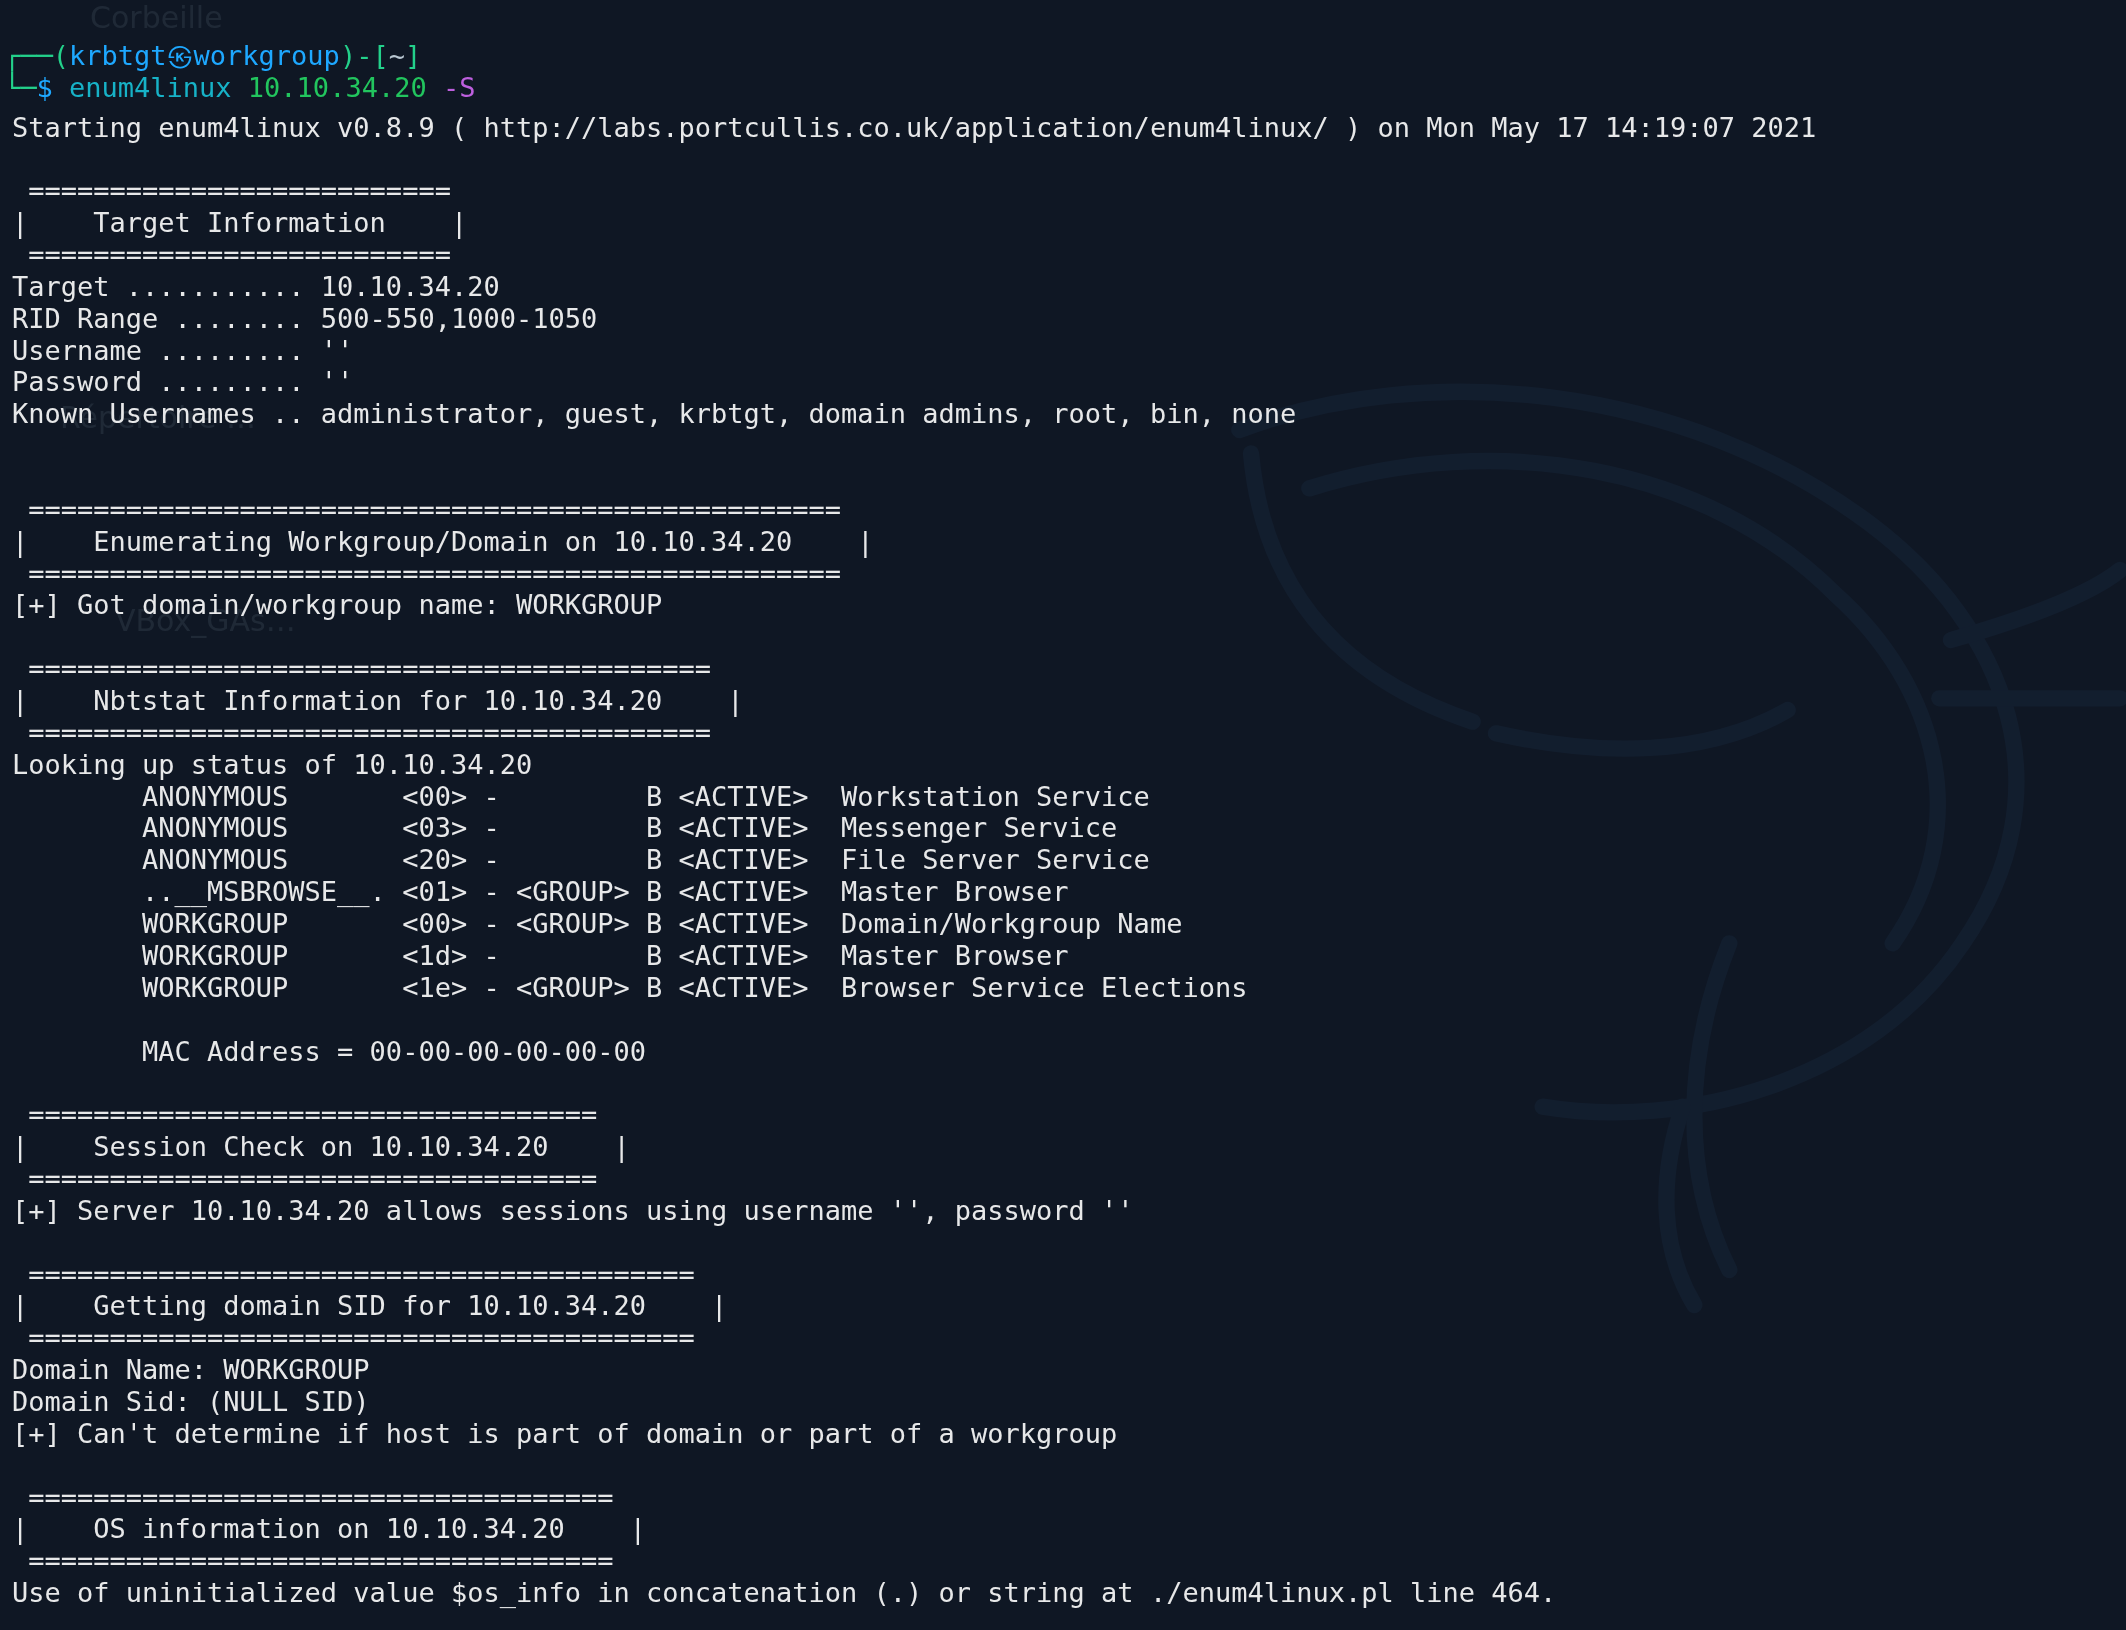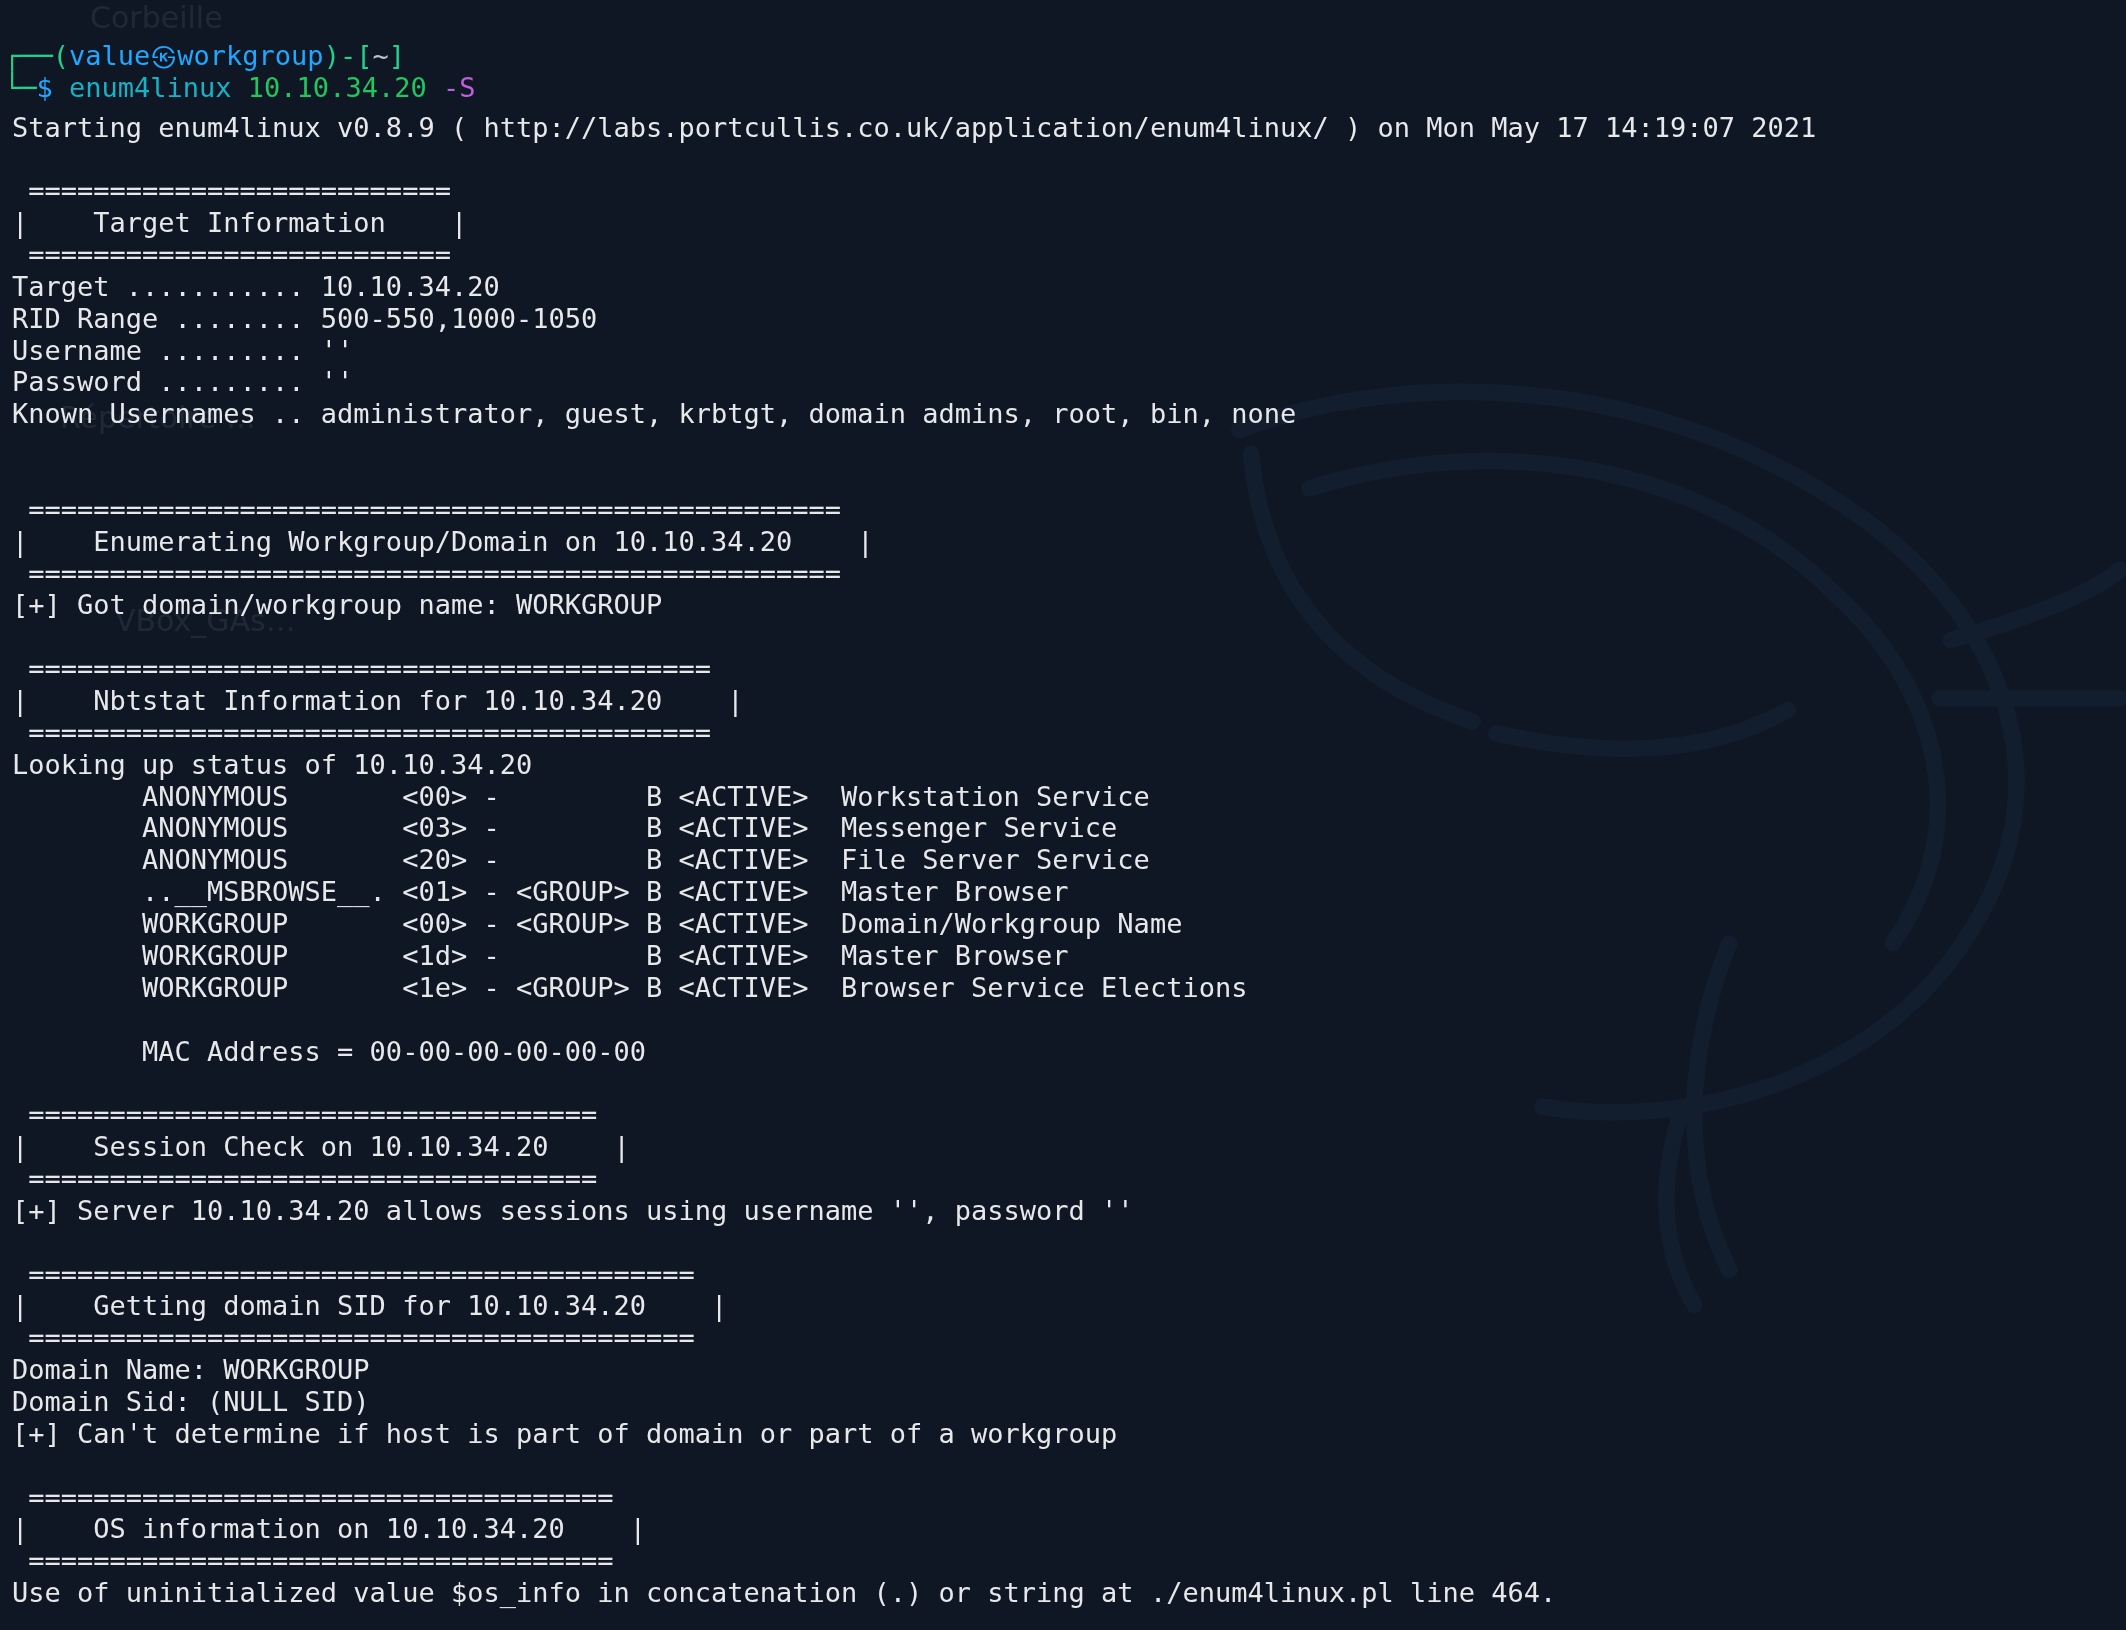--- a/index.html
+++ b/index.html
@@ -79,21 +79,21 @@
   </g>
 </svg>
 
 <div class="ghost-labels">
   <div class="ghost-item" style="left:90px; top:0px;">Corbeille</div>
   <div class="ghost-item" style="left:60px; top:400px;">Répertoire …</div>
   <div class="ghost-item" style="left:115px; top:603px;">VBox_GAs…</div>
 </div>
 
 <div class="terminal">
-<span class="prompt-line1"><span class="c-green">┌──(</span><span class="c-blue">value</span><span class="c-blue">㉿</span><span class="c-blue">workgroup</span><span class="c-green">)-[</span><span class="c-wht">~</span><span class="c-green">]</span></span>
+<span class="prompt-line1"><span class="c-green">┌──(</span><span class="c-blue">krbtgt</span><span class="c-blue">㉿</span><span class="c-blue">workgroup</span><span class="c-green">)-[</span><span class="c-wht">~</span><span class="c-green">]</span></span>
 <span class="prompt-line2"><span class="c-green">└─</span><span class="c-blue">$ </span><span class="c-cyan">enum4linux</span><span class="c-body"> 10.10.34.20 </span><span class="c-magenta">-S</span></span>
 <pre class="rest">Starting enum4linux v0.8.9 ( http://labs.portcullis.co.uk/application/enum4linux/ ) on Mon May 17 14:19:07 2021
 
  ========================== 
 |    Target Information    |
  ========================== 
 Target ........... 10.10.34.20
 RID Range ........ 500-550,1000-1050
 Username ......... ''
 Password ......... ''

